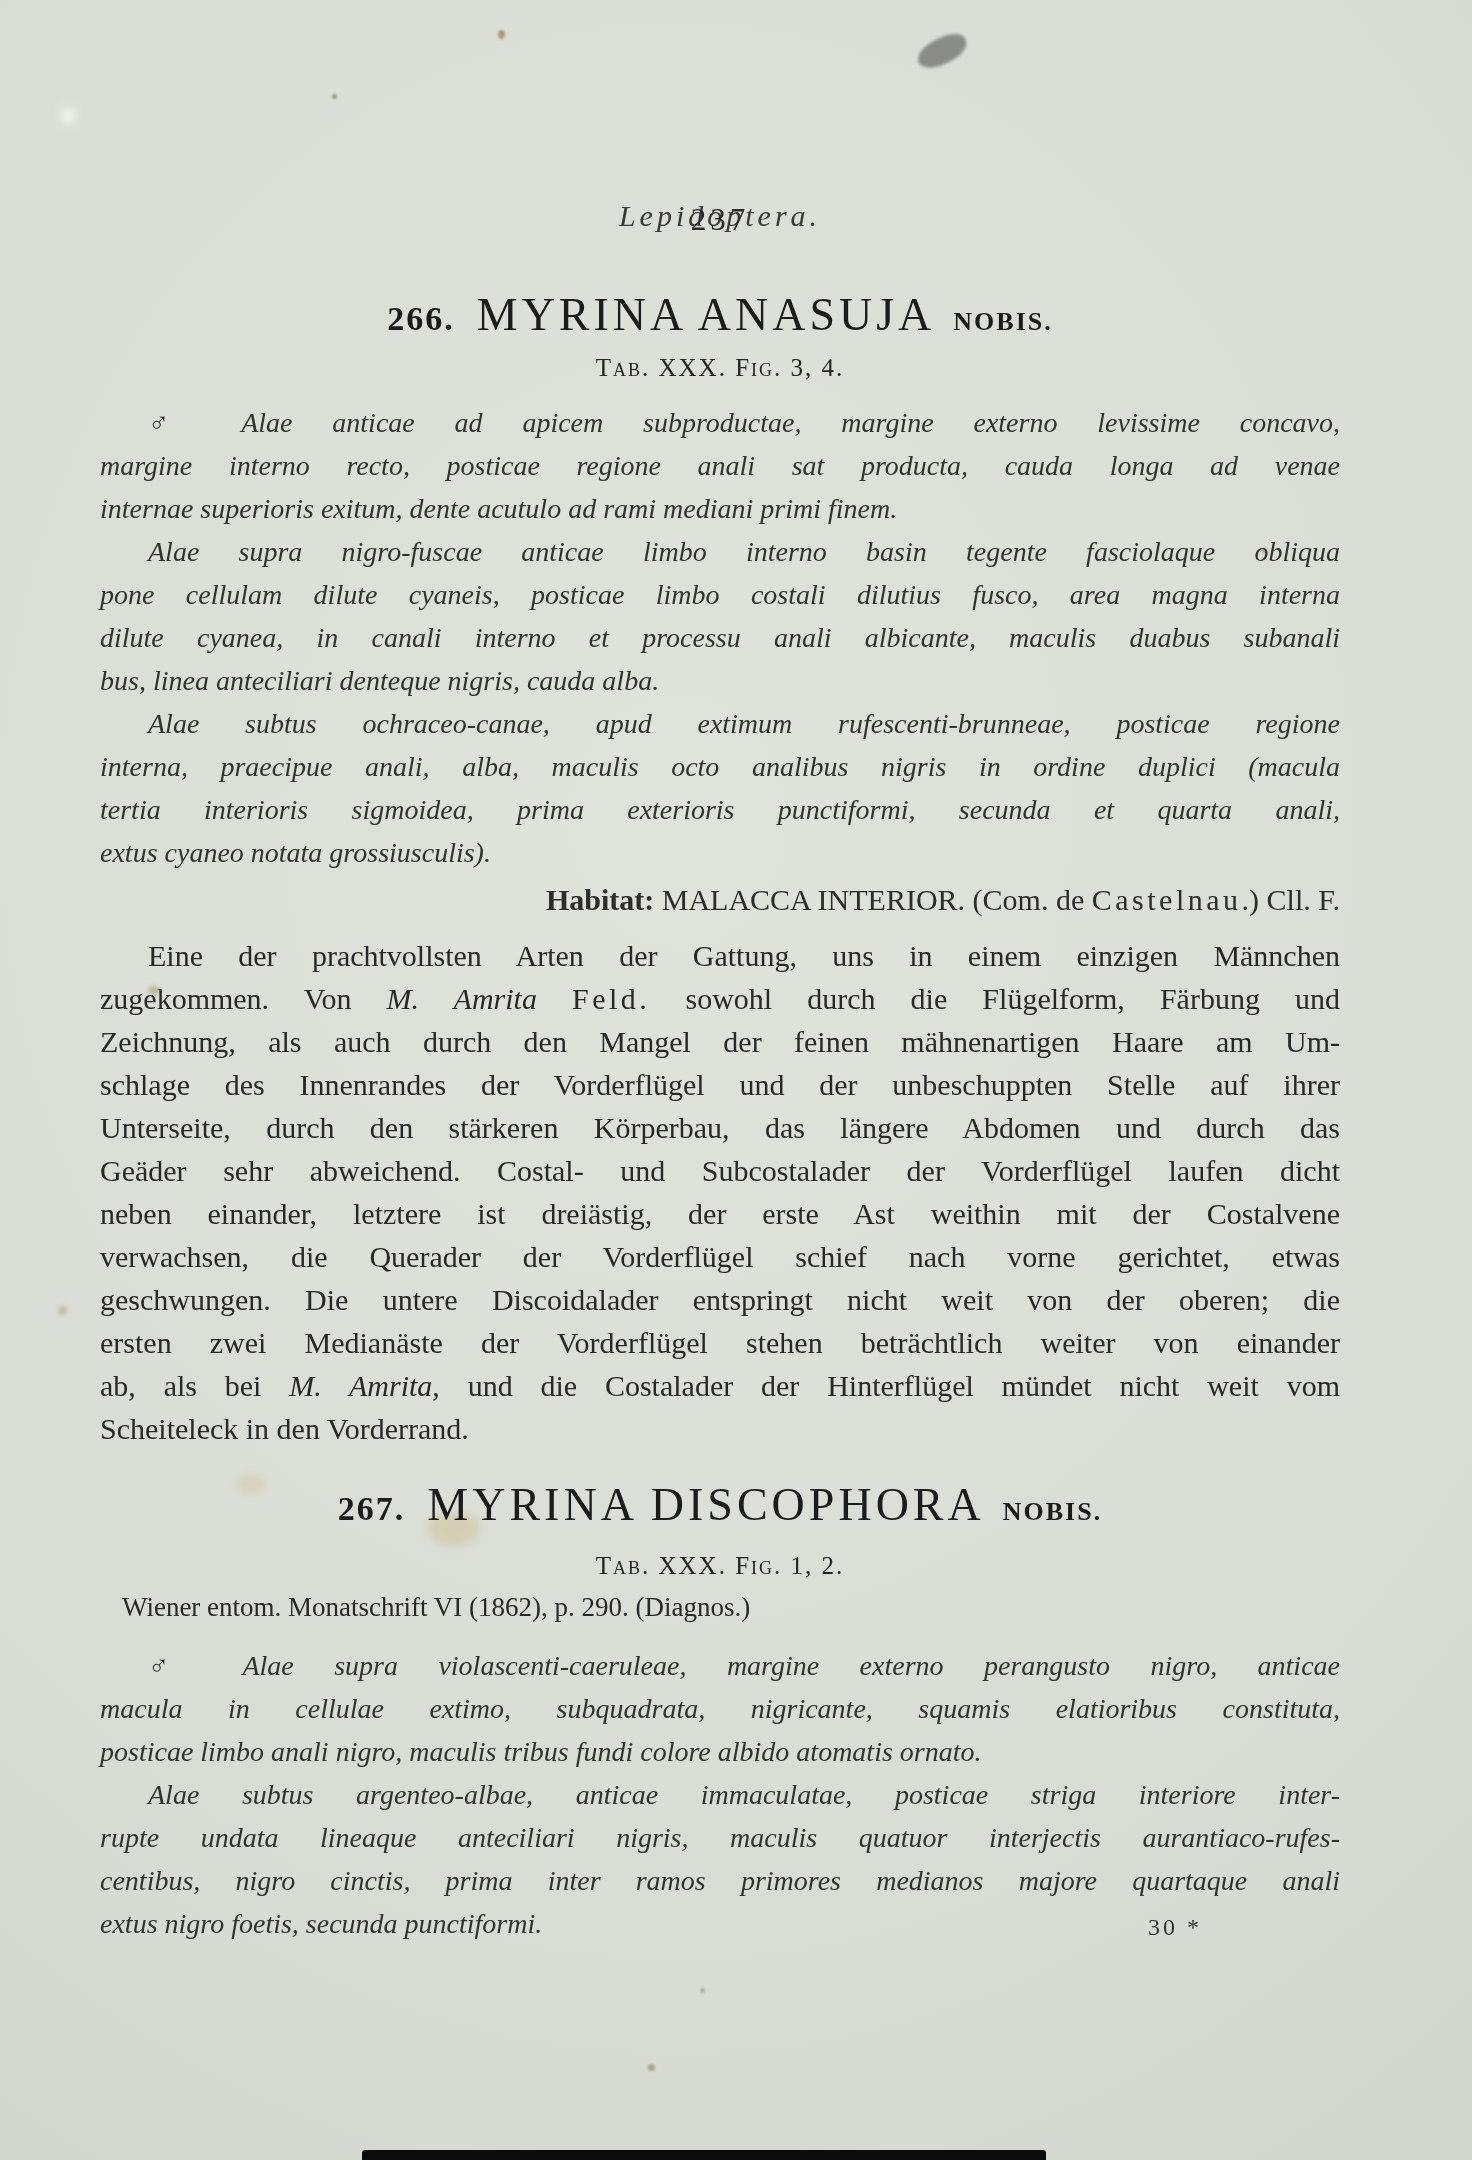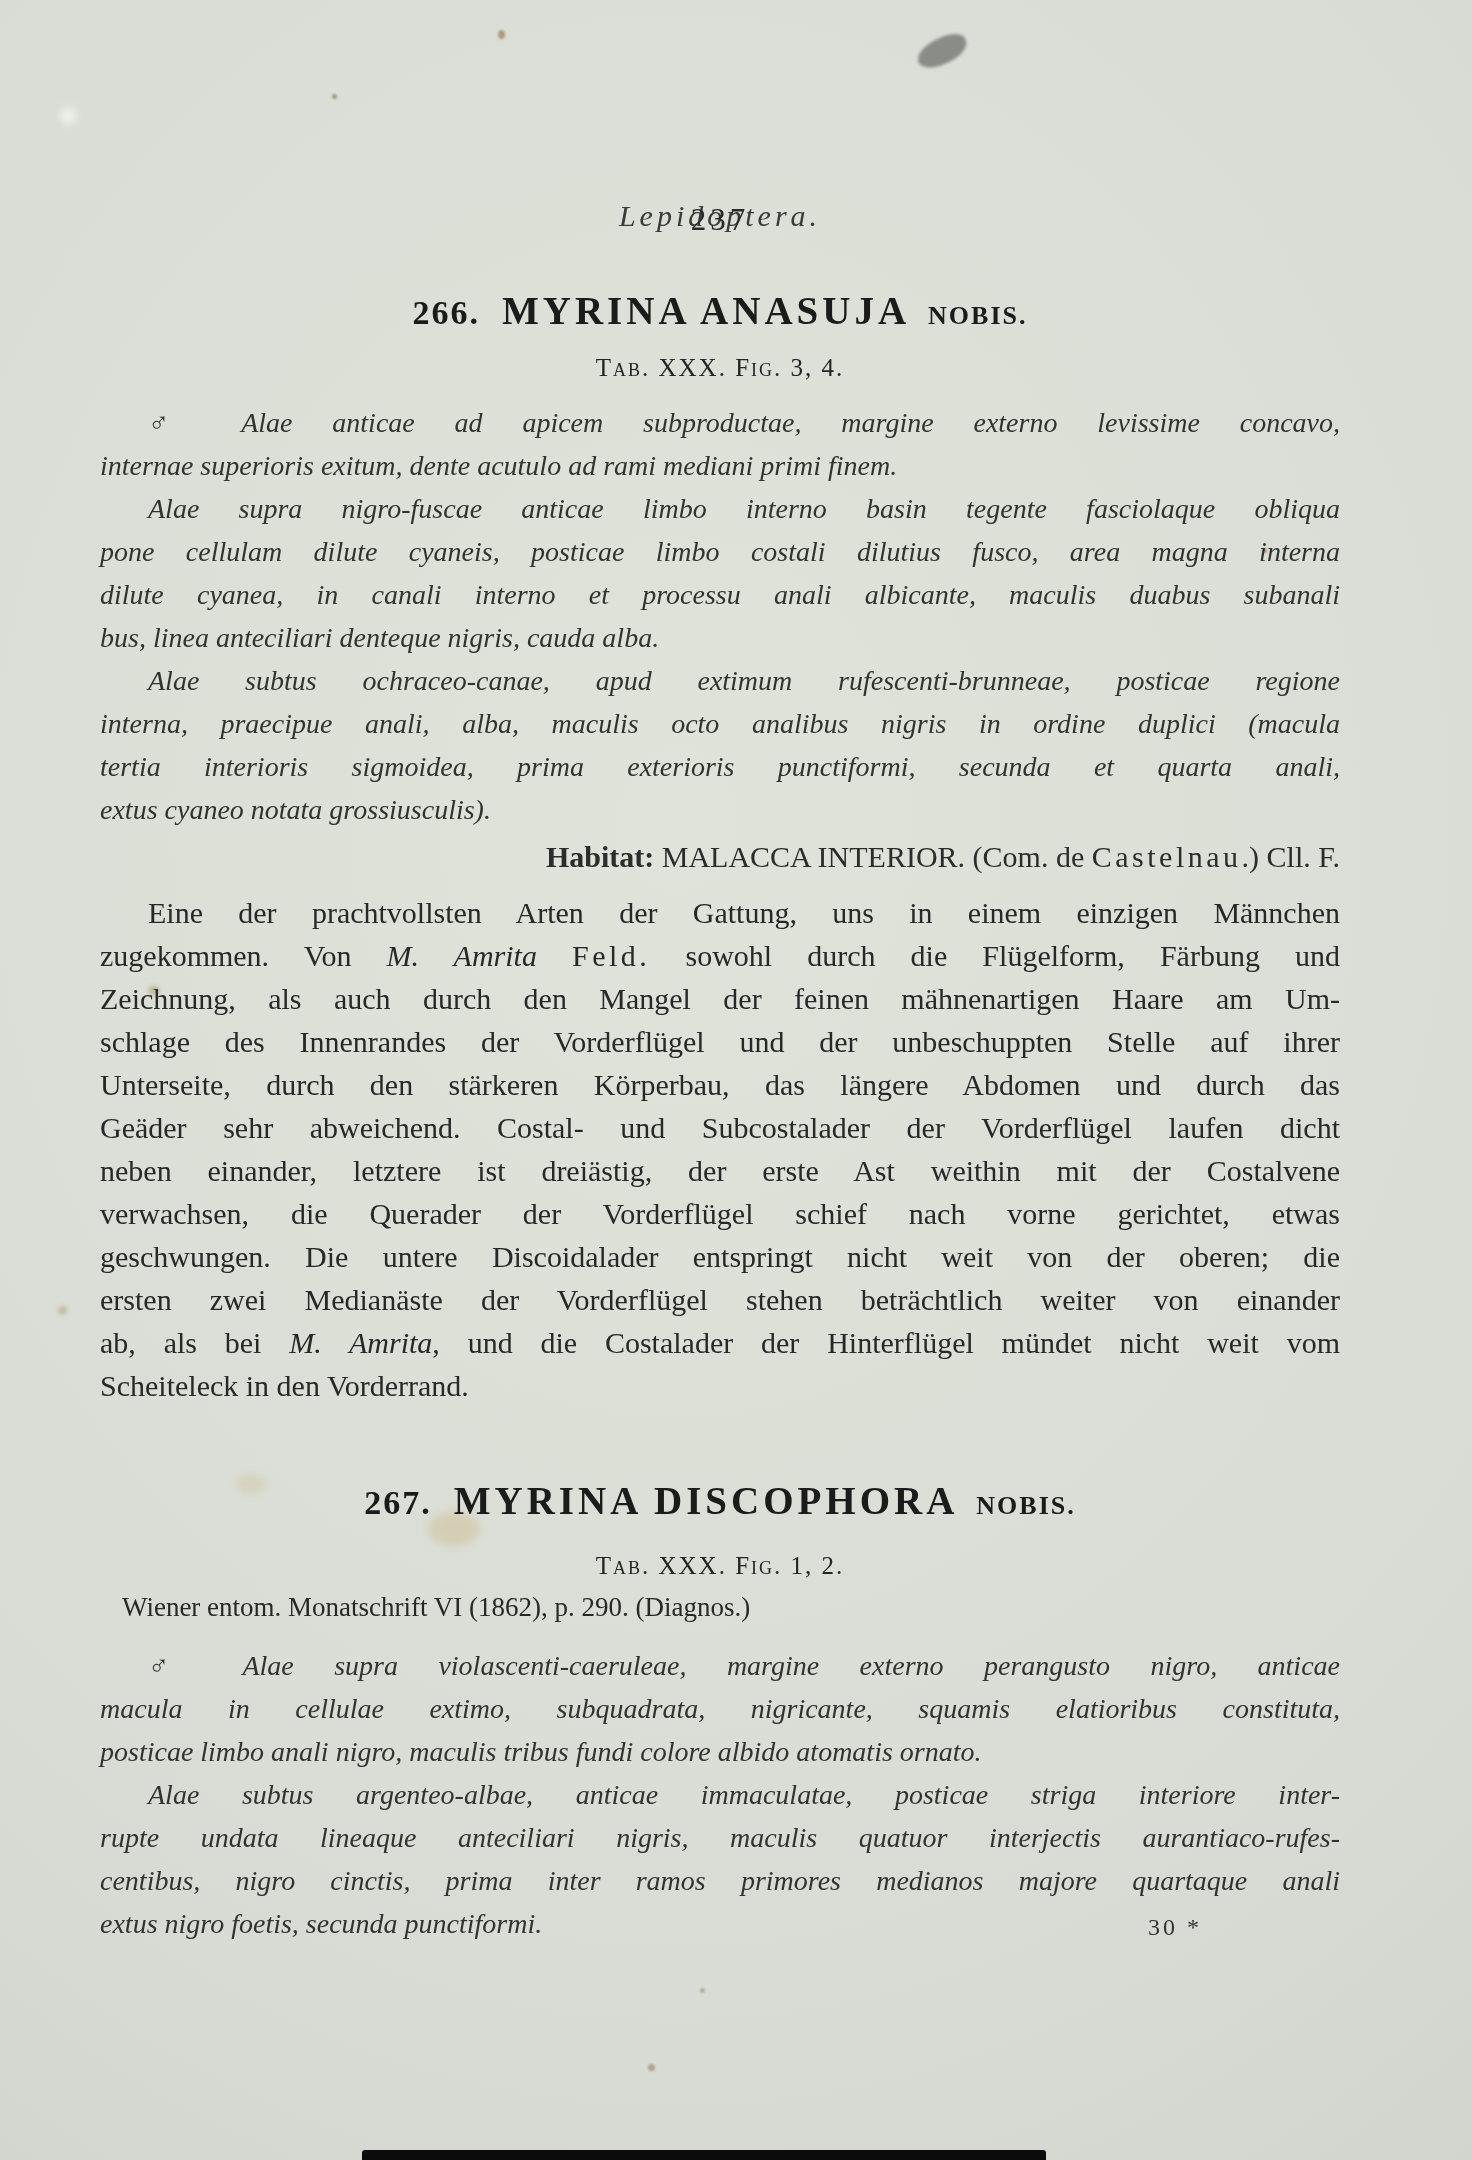--- a/index.html
+++ b/index.html
@@ -20,21 +20,21 @@
   .running-head {
     top:183px; text-align:center; font-style:italic;
     font-size:30px; letter-spacing:4px; color:#3a3a3a;
   }
   .page-num {
     top:186px; text-align:center; font-size:31px; letter-spacing:4px; color:#2a2a2a;
   }
 
   .heading { text-align:center; color:#1b1b1b; white-space:nowrap; }
   .h-num  { font-size:34px; font-weight:bold; letter-spacing:2px; margin-right:22px; }
-  .h-name { font-size:39px; font-weight:bold; letter-spacing:4px; }
+  .h-name { font-size:46px; font-weight:normal; letter-spacing:4px; }
   .h-auth { font-size:26px; font-weight:bold; letter-spacing:2px; margin-left:18px; }
 
   .plate {
     text-align:center; font-size:25px; letter-spacing:2px;
     font-variant:small-caps; color:#242424;
   }
   .reference { font-size:27px; padding-left:22px; color:#282828; }
 
   .para { font-size:28px; line-height:43px; text-align:justify; }
   .para.latin  { font-style:italic; color:#30342f; }
@@ -87,20 +87,21 @@
   <div class="col running-head">Lepidoptera.</div>
   <div class="col page-num">237</div>
 
   <div class="col heading" style="top:272px">
     <span class="h-num">266.</span><span class="h-name">MYRINA ANASUJA</span><span class="h-auth">NOBIS.</span>
   </div>
   <div class="col plate" style="top:338px">Tab. XXX. Fig. 3, 4.</div>
   <div class="col" style="top:385px">
       <div class="para latin">
         <div class="line first"><span>♂ Alae anticae ad apicem subproductae, margine externo levissime concavo,</span></div>
+        <div class="line"><span>margine interno recto, posticae regione anali sat producta, cauda longa ad venae</span></div>
         <div class="line last"><span>internae superioris exitum, dente acutulo ad rami mediani primi finem.</span></div>
       </div>
       <div class="para latin">
         <div class="line first"><span>Alae supra nigro-fuscae anticae limbo interno basin tegente fasciolaque obliqua</span></div>
         <div class="line"><span>pone cellulam dilute cyaneis, posticae limbo costali dilutius fusco, area magna interna</span></div>
         <div class="line"><span>dilute cyanea, in canali interno et processu anali albicante, maculis duabus subanali</span></div>
         <div class="line last"><span>bus, linea anteciliari denteque nigris, cauda alba.</span></div>
       </div>
       <div class="para latin">
         <div class="line first"><span>Alae subtus ochraceo-canae, apud extimum rufescenti-brunneae, posticae regione</span></div>

